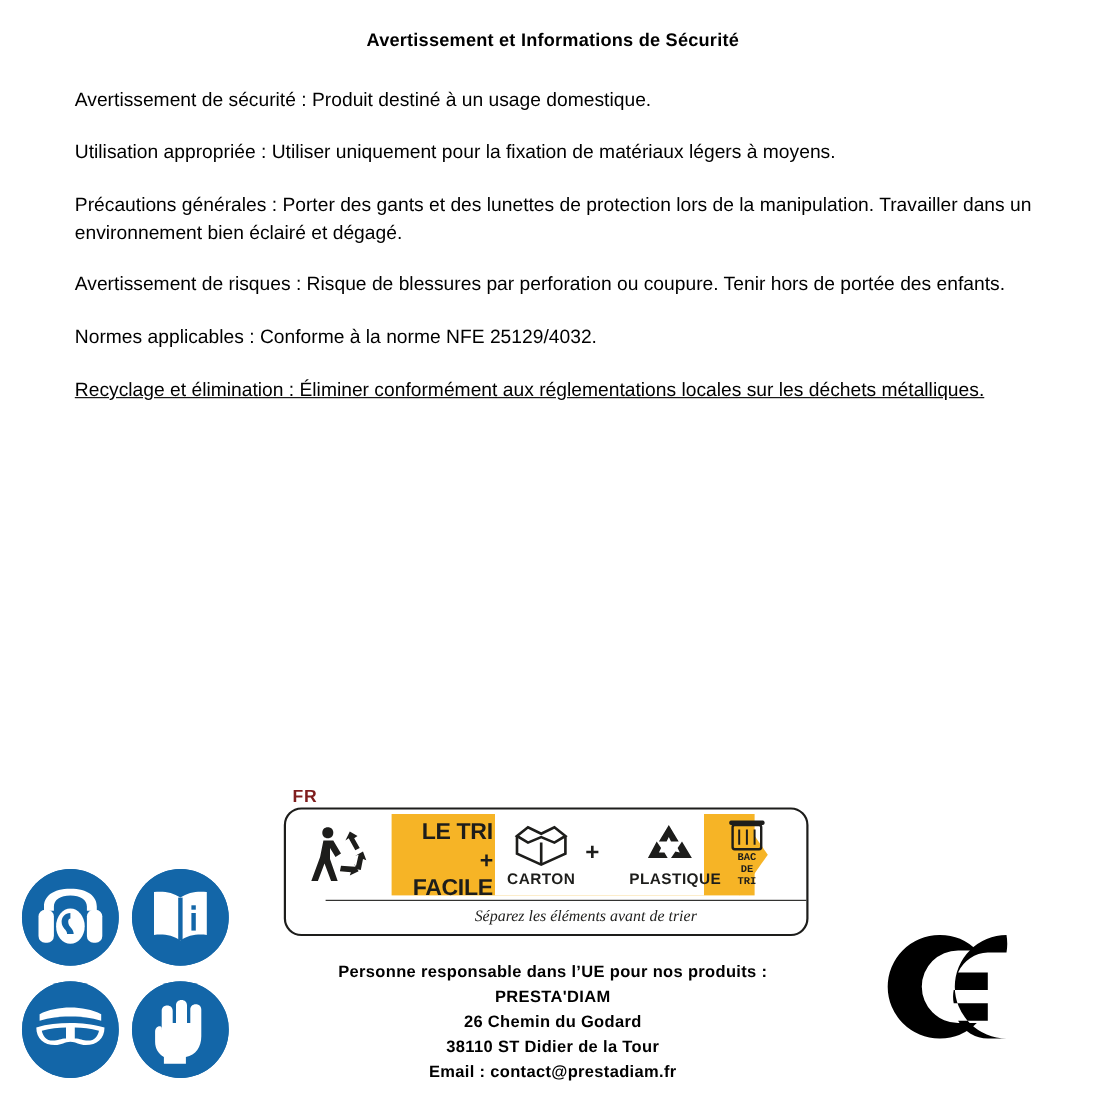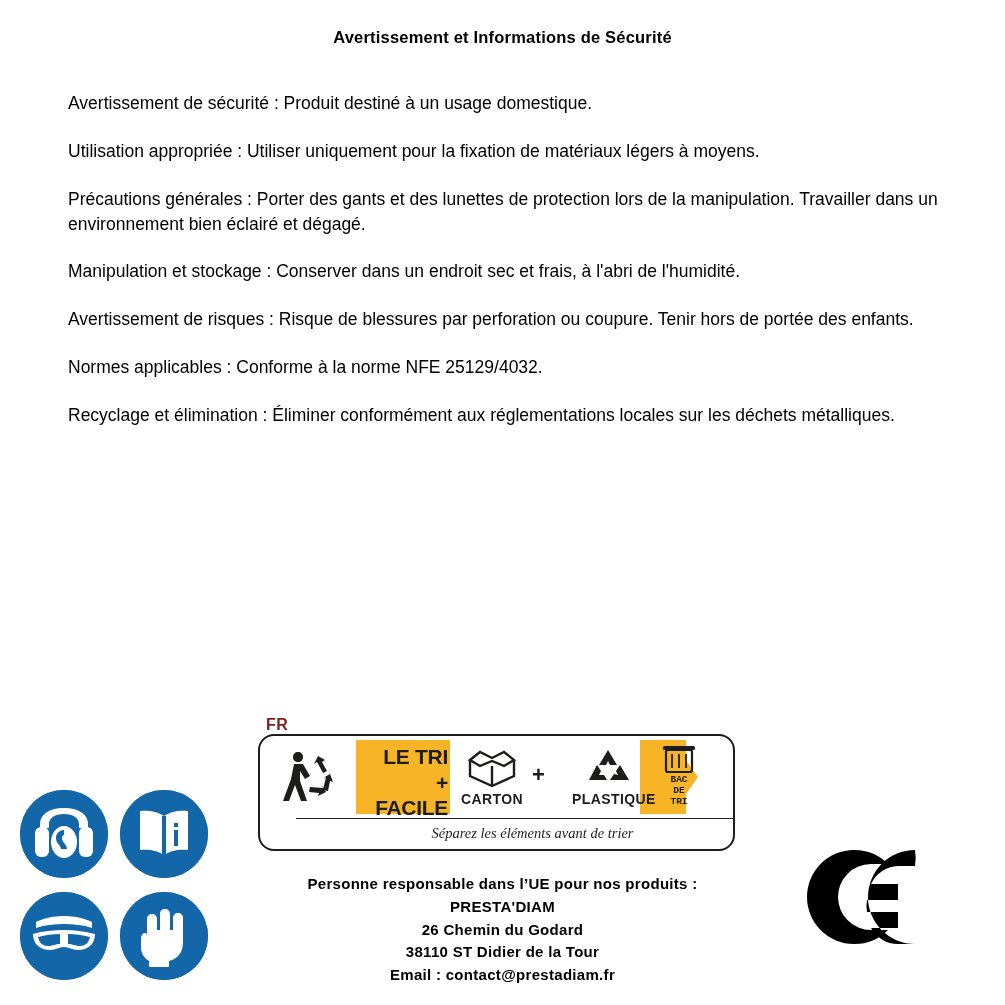--- a/index.html
+++ b/index.html
@@ -28,32 +28,32 @@
     left: 0;
     width: 1005px;
     text-align: center;
     font-size: 16.5px;
     font-weight: bold;
     letter-spacing: 0.2px;
   }
 
   .body-block {
     position: absolute;
-    top: 91px;
+    top: 78px;
     left: 68px;
     width: 905px;
   }
 
   .para {
     font-size: 17.5px;
     line-height: 1.42;
     margin: 0 0 23px 0;
     color: #000;
   }
-  .para:last-child { margin-bottom: 0; }
+  .para:last-child { margin-bottom: 0; text-decoration: underline; }
 
   
   .picto-grid {
     position: absolute;
     left: 20px;
     top: 790px;
     width: 196px;
     height: 196px;
   }
   .picto {
@@ -237,21 +237,20 @@
 <body>
 
 <div class="page">
 
   <div class="doc-title">Avertissement et Informations de Sécurité</div>
 
   <div class="body-block">
     <p class="para">Avertissement de sécurité : Produit destiné à un usage domestique.</p>
     <p class="para">Utilisation appropriée : Utiliser uniquement pour la fixation de matériaux légers à moyens.</p>
     <p class="para">Précautions générales : Porter des gants et des lunettes de protection lors de la manipulation. Travailler dans un environnement bien éclairé et dégagé.</p>
-    <p class="para">Manipulation et stockage : Conserver dans un endroit sec et frais, à l'abri de l'humidité.</p>
     <p class="para">Avertissement de risques : Risque de blessures par perforation ou coupure. Tenir hors de portée des enfants.</p>
     <p class="para">Normes applicables : Conforme à la norme NFE 25129/4032.</p>
     <p class="para">Recyclage et élimination : Éliminer conformément aux réglementations locales sur les déchets métalliques.</p>
   </div>
 
   <div class="picto-grid">
 
     <div class="picto ear">
       <span>
         <svg viewBox="0 0 88 88" xmlns="http://www.w3.org/2000/svg">

